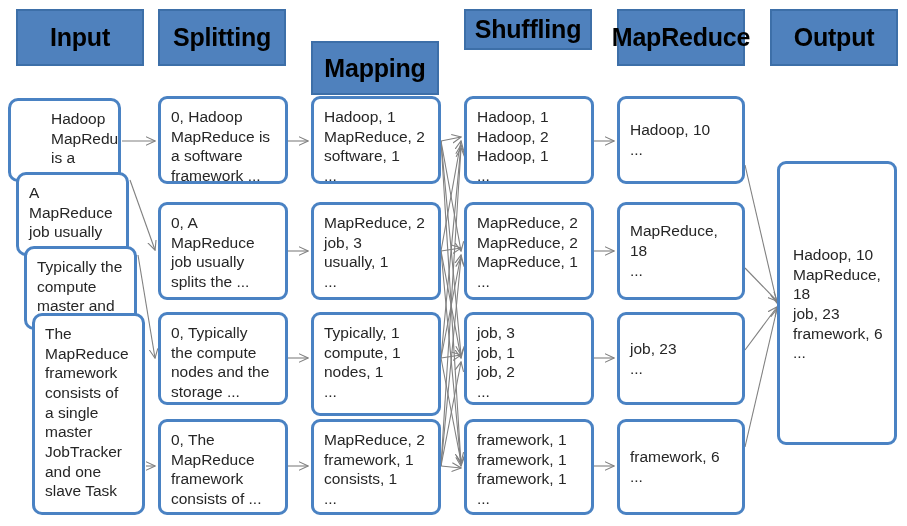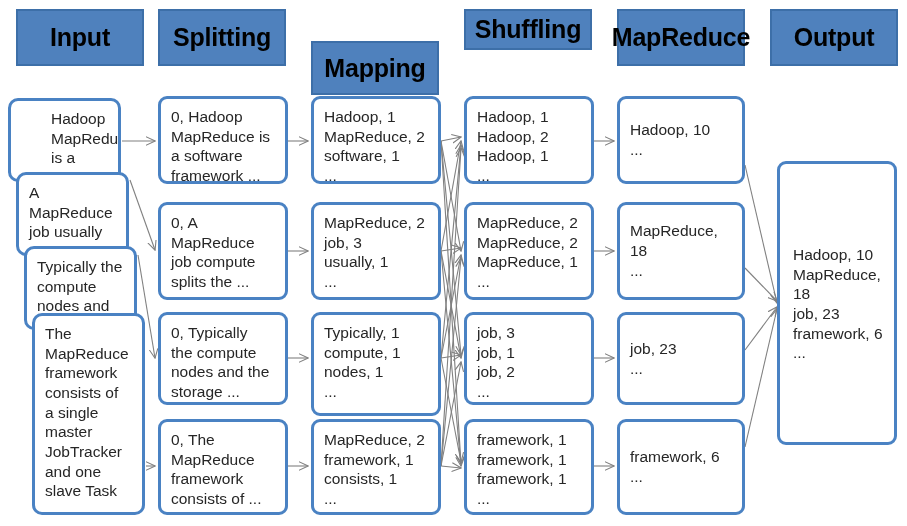--- a/index.html
+++ b/index.html
@@ -139,38 +139,38 @@
 
   <div class="card input-card" style="left:8px;  top:98px;  width:113px; height:84px;  z-index:3;padding-left:40px;">Hadoop
 MapReduce
 is a
 software ...</div>
   <div class="card input-card" style="left:16px; top:172px; width:113px; height:84px;  z-index:4;">A
 MapReduce
 job usually</div>
   <div class="card input-card" style="left:24px; top:246px; width:113px; height:84px;  z-index:5;">Typically the
 compute
-nodes and</div>
+master and</div>
   <div class="card input-card" style="left:32px; top:313px; width:113px; height:202px; z-index:6;">The
 MapReduce
 framework
 consists of
 a single
 master
 JobTracker
 and one
 slave Task ...</div>
 
   <div class="card" style="left:158px; top:96px;  width:130px; height:88px;  z-index:2;">0, Hadoop
 MapReduce is
 a software
 framework ...</div>
   <div class="card" style="left:158px; top:202px; width:130px; height:98px;  z-index:2;">0, A
 MapReduce
-job compute
+job usually
 splits the ...</div>
   <div class="card" style="left:158px; top:312px; width:130px; height:93px;  z-index:2;">0, Typically
 the compute
 nodes and the
 storage ...</div>
   <div class="card" style="left:158px; top:419px; width:130px; height:96px;  z-index:2;">0, The
 MapReduce
 framework
 consists of ...</div>
 

